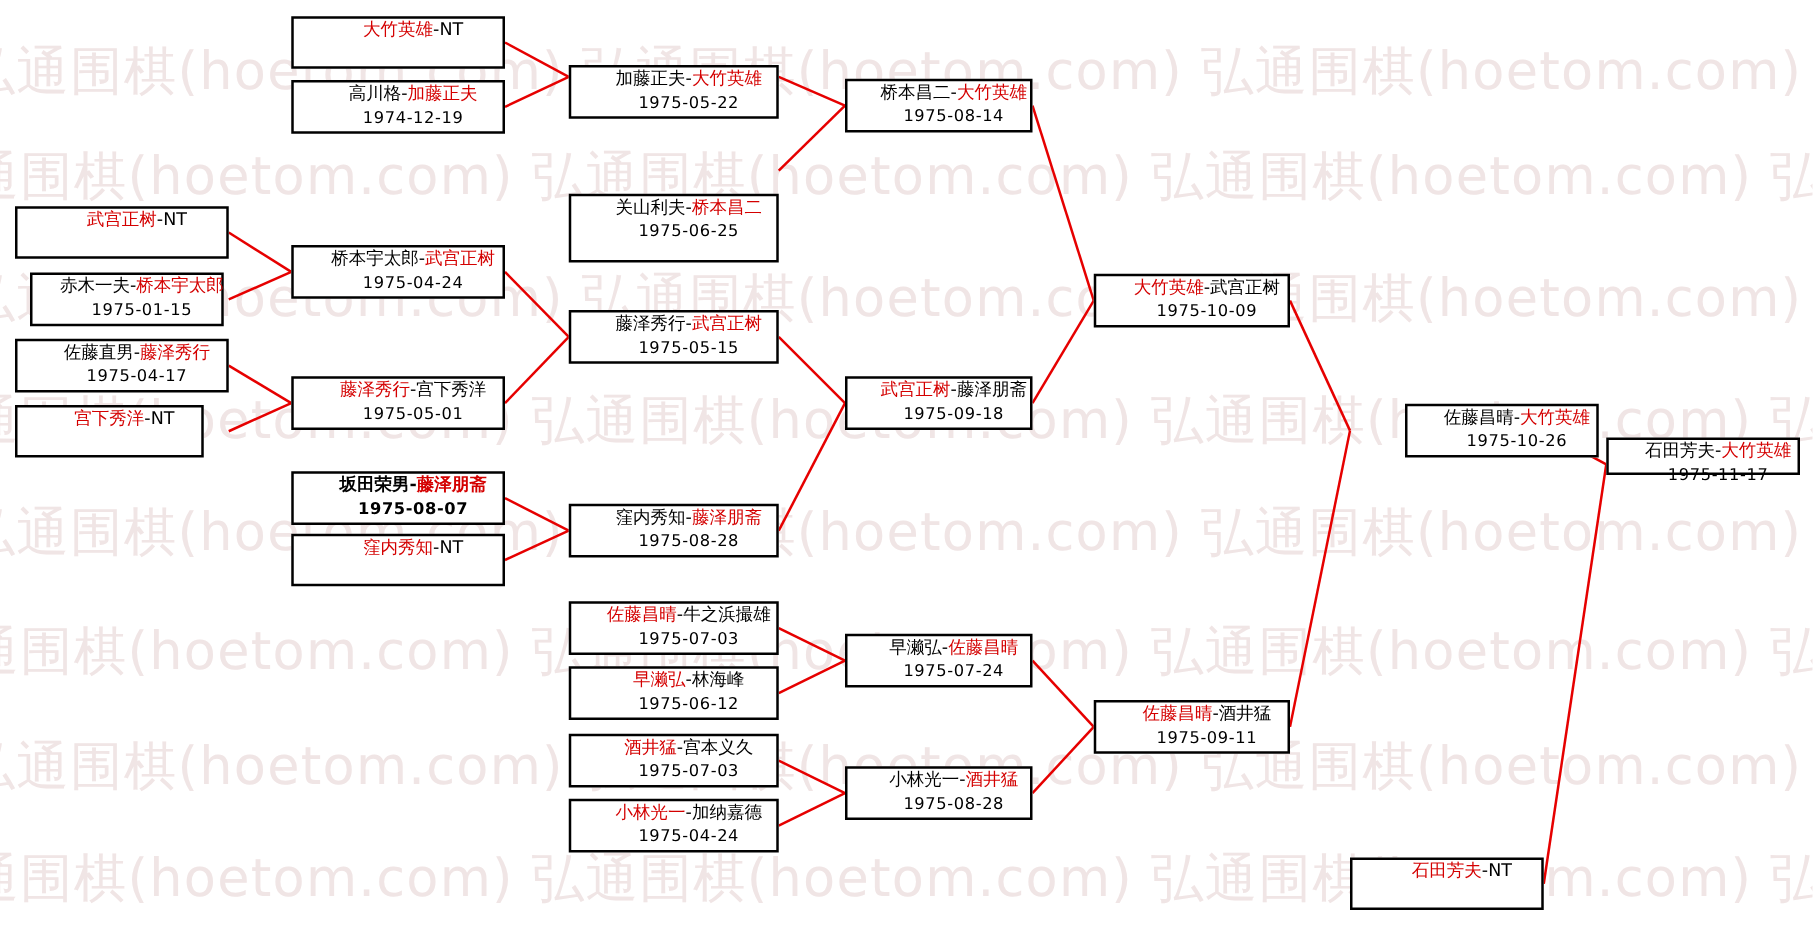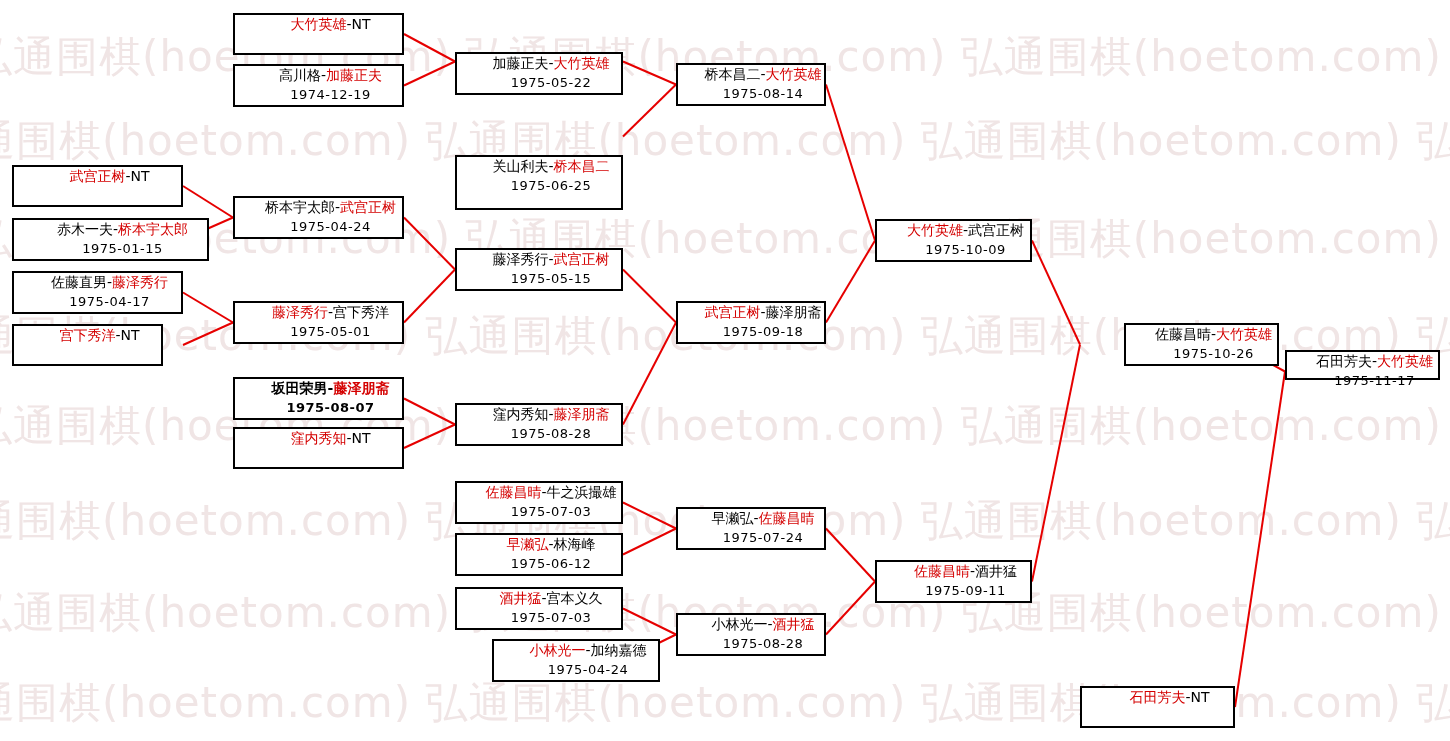--- a/index.html
+++ b/index.html
@@ -121,21 +121,21 @@
     <div class="match-date">1975-06-25</div>
   </div>
     <div class="match-box" style="left: 676px; top: 63px; width: 150px; height: 43px; border-color: rgb(0, 0, 0);">
     <div class="match-players"><span>桥本昌二</span><span>-</span><span class="winner">大竹英雄</span></div>
     <div class="match-date">1975-08-14</div>
   </div>
     <div class="match-box" style="left: 12px; top: 165px; width: 171px; height: 42px; border-color: rgb(0, 0, 0);">
     <div class="match-players"><span class="winner">武宫正树</span><span>-</span><span>NT</span></div>
 
   </div>
-    <div class="match-box" style="left: 12px; top: 218px; width: 197px; height: 43px; border-color: rgb(0, 0, 0);">
+    <div class="match-box" style="left: 24px; top: 218px; width: 155px; height: 43px; border-color: rgb(0, 0, 0);">
     <div class="match-players"><span>赤木一夫</span><span>-</span><span class="winner">桥本宇太郎</span></div>
     <div class="match-date">1975-01-15</div>
   </div>
     <div class="match-box" style="left: 233px; top: 196px; width: 171px; height: 43px; border-color: rgb(0, 0, 0);">
     <div class="match-players"><span>桥本宇太郎</span><span>-</span><span class="winner">武宫正树</span></div>
     <div class="match-date">1975-04-24</div>
   </div>
     <div class="match-box" style="left: 12px; top: 271px; width: 171px; height: 43px; border-color: rgb(0, 0, 0);">
     <div class="match-players"><span>佐藤直男</span><span>-</span><span class="winner">藤泽秀行</span></div>
     <div class="match-date">1975-04-17</div>
@@ -181,21 +181,21 @@
     <div class="match-date">1975-06-12</div>
   </div>
     <div class="match-box" style="left: 676px; top: 507px; width: 150px; height: 43px; border-color: rgb(0, 0, 0);">
     <div class="match-players"><span>早濑弘</span><span>-</span><span class="winner">佐藤昌晴</span></div>
     <div class="match-date">1975-07-24</div>
   </div>
     <div class="match-box" style="left: 455px; top: 587px; width: 168px; height: 43px; border-color: rgb(0, 0, 0);">
     <div class="match-players"><span class="winner">酒井猛</span><span>-</span><span>宫本义久</span></div>
     <div class="match-date">1975-07-03</div>
   </div>
-    <div class="match-box" style="left: 455px; top: 639px; width: 168px; height: 43px; border-color: rgb(0, 0, 0); margin-left: 37px;">
+    <div class="match-box" style="left: 455px; top: 639px; width: 168px; height: 43px; border-color: rgb(0, 0, 0);">
     <div class="match-players"><span class="winner">小林光一</span><span>-</span><span>加纳嘉德</span></div>
     <div class="match-date">1975-04-24</div>
   </div>
     <div class="match-box" style="left: 676px; top: 613px; width: 150px; height: 43px; border-color: rgb(0, 0, 0);">
     <div class="match-players"><span>小林光一</span><span>-</span><span class="winner">酒井猛</span></div>
     <div class="match-date">1975-08-28</div>
   </div>
     <div class="match-box" style="left: 875px; top: 560px; width: 157px; height: 43px; border-color: rgb(0, 0, 0);">
     <div class="match-players"><span class="winner">佐藤昌晴</span><span>-</span><span>酒井猛</span></div>
     <div class="match-date">1975-09-11</div>

